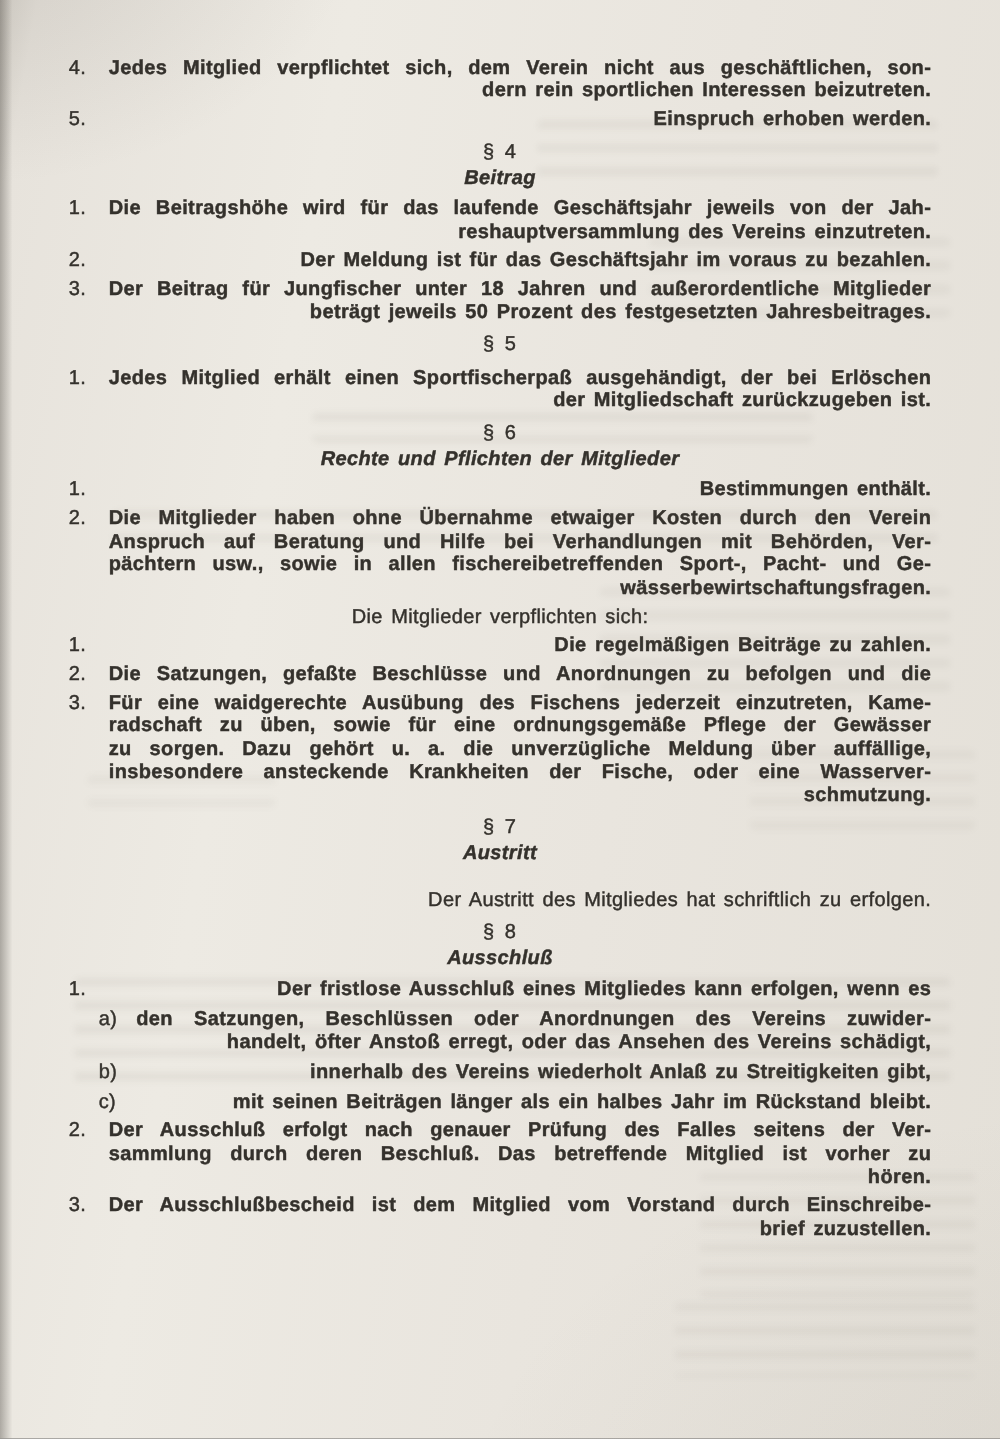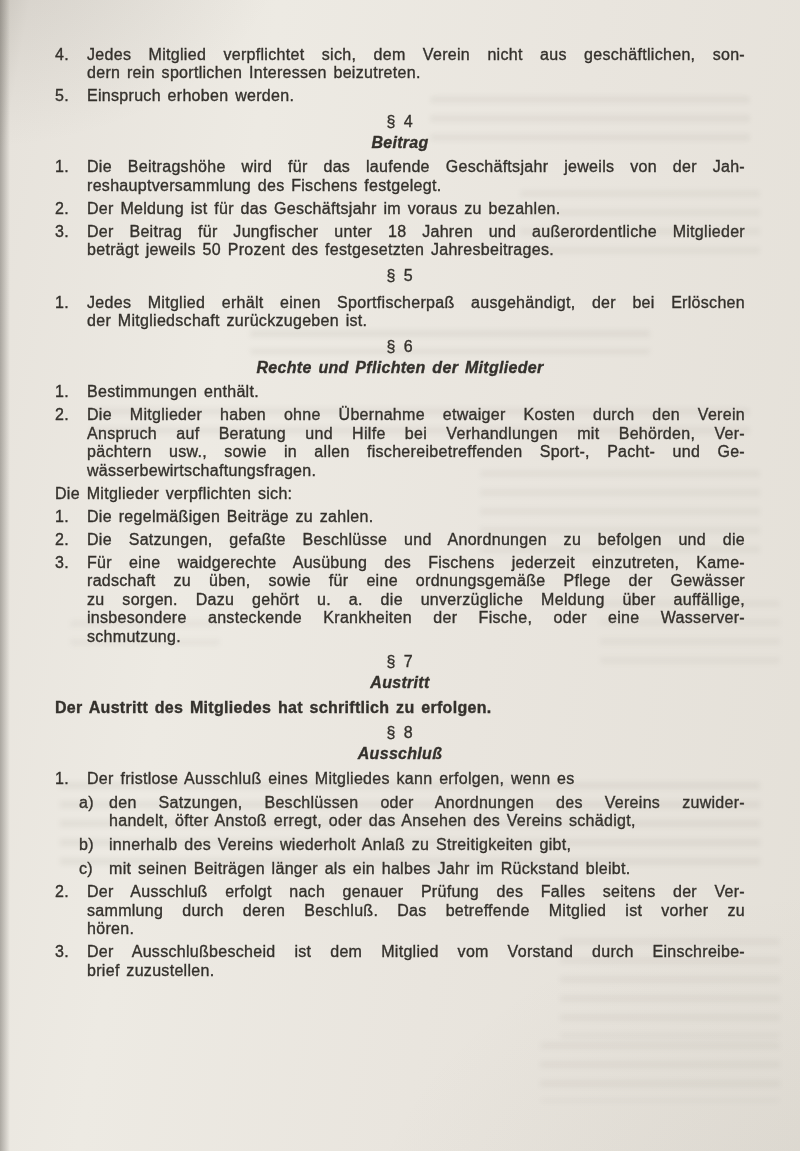--- a/index.html
+++ b/index.html
@@ -25,30 +25,30 @@
     word-spacing:2px;
     -webkit-text-stroke:0.35px currentColor;
   }
   .page::before { 
     content:""; position:absolute; left:0; top:0; bottom:0; width:10px;
     background:linear-gradient(to right, rgba(70,66,60,0.38), rgba(70,66,60,0.0));
     pointer-events:none;
   }
   .blk { margin-top:4.5px; display:flex; align-items:flex-start; }
   .blk .num { flex:0 0 32px; }
-  .blk .lines { flex:1 1 auto; min-width:0; }
+  .blk .lines { flex:1 1 auto; min-width:0;font-weight:bold; }
   .blk.sub { margin-left:24px; margin-top:5.5px; }
   .blk.sub .num { flex:0 0 30px; }
-  .ln { text-align:left; }
+  .ln { text-align:right; }
   .ln.j { text-align:justify; text-align-last:justify; }
   .section { margin-top:4px; margin-bottom:6px; text-align:center; }
   .section .mark { line-height:24px; font-weight:400; letter-spacing:1px; }
   .section .title { line-height:18.5px; font-weight:700;font-style:italic; }
-  .centerline { margin-top:4.5px; text-align:left; }
-  .plainblk { margin-top:6px;font-weight:bold; }
+  .centerline { margin-top:4.5px; text-align:center; }
+  .plainblk { margin-top:19px; }
   
   .ghost {
     position:absolute; display:block;
     filter:blur(2.5px);
     background:repeating-linear-gradient(to bottom,
       rgba(112,106,96,0.16) 0 7px, rgba(112,106,96,0) 7px 19px);
     border-radius:4px;
     pointer-events:none;
   }
 </style>
@@ -83,21 +83,21 @@
         </div>
       </div>
       <div class="section">
         <div class="mark">§ 4</div>
         <div class="title">Beitrag</div>
       </div>
       <div class="blk">
         <div class="num">1.</div>
         <div class="lines">
           <div class="ln j">Die Beitragshöhe wird für das laufende Geschäftsjahr jeweils von der Jah-</div>
-          <div class="ln">reshauptversammlung des Fischens festgelegt.</div>
+          <div class="ln">reshauptversammlung des Vereins einzutreten.</div>
         </div>
       </div>
       <div class="blk">
         <div class="num">2.</div>
         <div class="lines">
           <div class="ln">Der Meldung ist für das Geschäftsjahr im voraus zu bezahlen.</div>
         </div>
       </div>
       <div class="blk">
         <div class="num">3.</div>

